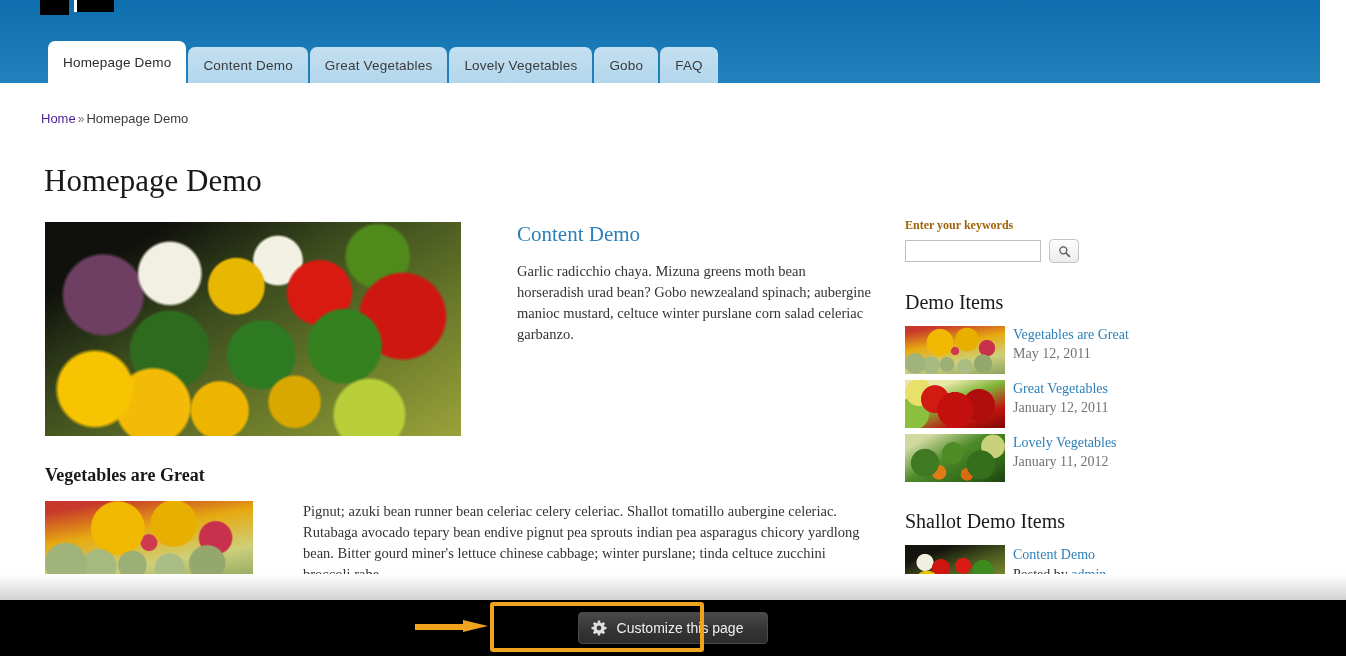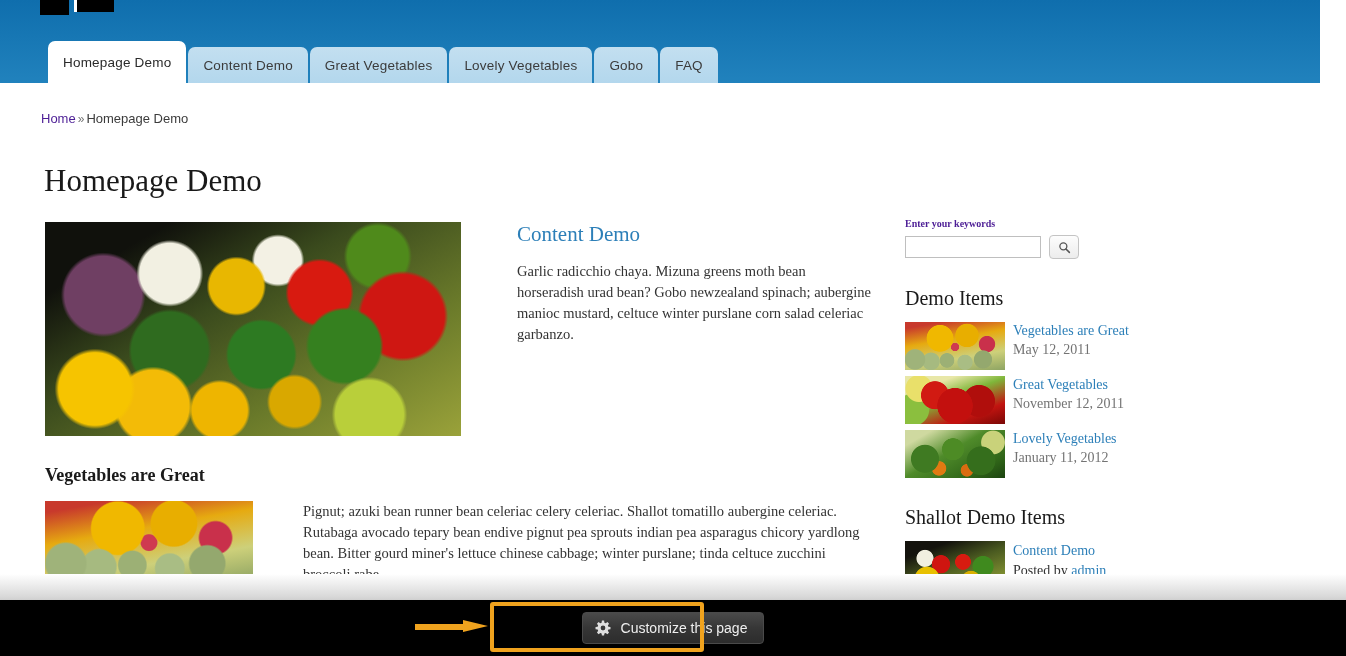--- a/index.html
+++ b/index.html
@@ -124,21 +124,21 @@
   .read-more a { color: #2c7fb8; text-decoration: none; }
   .divider { border-top: 1px solid #e0e0e0; margin-top: 9px; }
 
   
   .sidebar {
     position: absolute; left: 905px; top: 218px;
     width: 400px;
   }
   .search-label {
     font-family: "Liberation Serif", serif;
-    font-size: 10px; font-weight: bold; color: #4c1d95;
+    font-size: 12px; font-weight: bold; color: #a16207;
     margin-bottom: 6px;
   }
   .search-row { display: flex; align-items: center; gap: 8px; }
   .search-input {
     width: 136px; height: 22px;
     border: 1px solid #bfbfbf;
     background: #fff;
     font-size: 12px;
     padding: 0 4px;
     outline: none;
@@ -194,21 +194,21 @@
   }
   .toolbar {
     position: absolute; left: 0; bottom: 0;
     width: 1346px; height: 56px;
     background: #000;
     display: flex; align-items: center; justify-content: center;
     gap: 16px;
   }
   .tb-btn {
     height: 32px;
-    padding: 0 16px 0 12px;
+    padding: 0 24px 0 12px;
     display: flex; align-items: center; gap: 10px;
     border: 1px solid #4a4a4a;
     border-radius: 4px;
     background: linear-gradient(180deg, #4a4a4a 0%, #363636 50%, #2c2c2c 100%);
     color: #efefef;
     font-size: 14px;
     cursor: pointer;
     white-space: nowrap;
   }
   .tb-btn.highlight-target { margin: 0; }
@@ -393,21 +393,21 @@
         <div class="item-date">May 12, 2011</div>
       </div>
     </div>
 
     <div class="item-row">
       <div class="item-thumb">
         <div class="ph-redveg"></div>
       </div>
       <div class="item-meta">
         <a href="#" class="item-link">Great Vegetables</a>
-        <div class="item-date">November 12, 2011</div>
+        <div class="item-date">January 12, 2011</div>
       </div>
     </div>
 
     <div class="item-row">
       <div class="item-thumb">
         <div class="ph-greens"></div>
       </div>
       <div class="item-meta">
         <a href="#" class="item-link">Lovely Vegetables</a>
         <div class="item-date">January 11, 2012</div>

